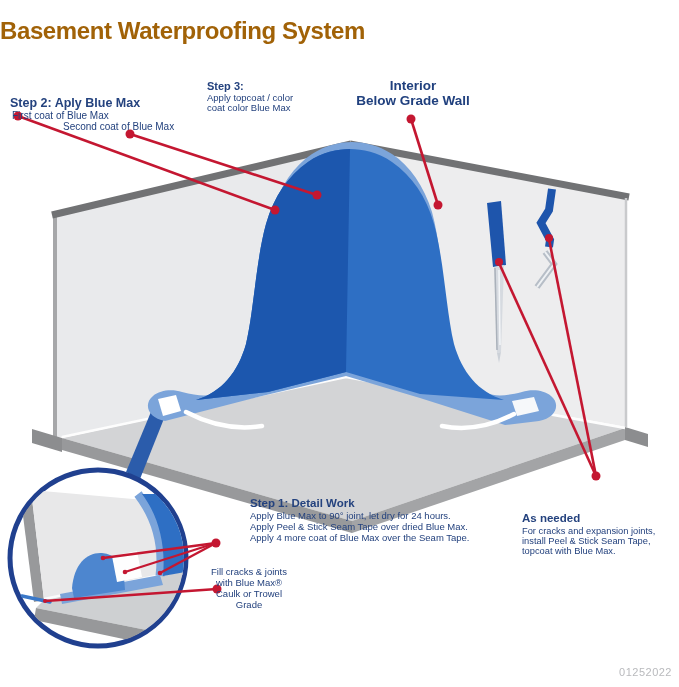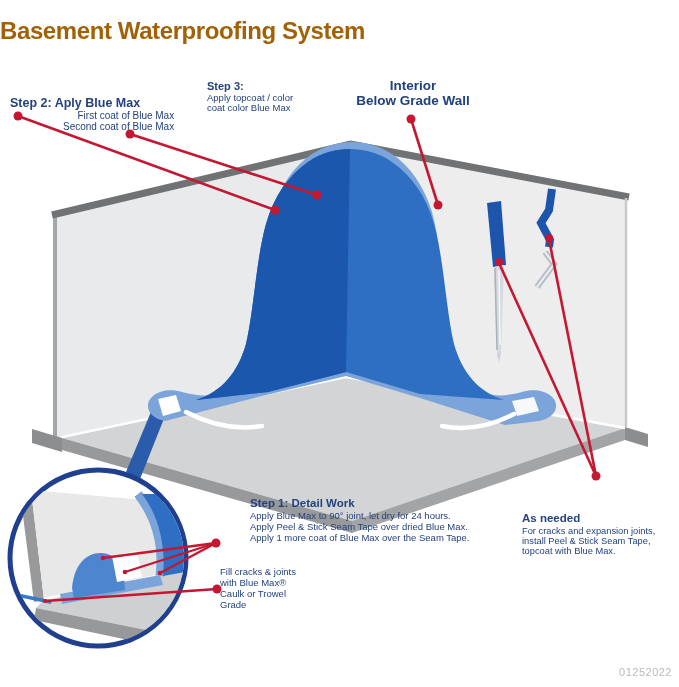--- a/index.html
+++ b/index.html
@@ -8,34 +8,34 @@
     font-family:"Liberation Sans", sans-serif;color:#24427e;
   }
   svg{position:absolute;left:0;top:0;}
   .title{
     position:absolute;top:1px;left:0;width:632px;text-align:left;
     font-size:24px;font-weight:bold;color:#a16207;letter-spacing:-0.4px;
   }
   .label{position:absolute;color:#24427e;}
   .lbl-step2{left:10px;top:96px;}
   .lbl-step2 .h{font-size:12.5px;font-weight:bold;line-height:14px;}
-  .lbl-step2 .l1{font-size:10px;line-height:11px;margin-left:2px;text-align:right;}
+  .lbl-step2 .l1{font-size:10px;line-height:11px;margin-left:2px;}
   .lbl-step2 .l2{font-size:10px;line-height:11px;margin-left:53px;}
   .lbl-step3{left:207px;top:79px;}
   .lbl-step3 .h{font-size:11px;font-weight:bold;line-height:14px;}
   .lbl-step3 .b{font-size:9.5px;line-height:10px;}
   .lbl-interior{left:340px;top:79px;width:146px;text-align:center;}
   .lbl-interior .b{font-size:13.5px;font-weight:bold;line-height:14.5px;color:#20407e;}
   .lbl-asneeded{left:522px;top:465px;}
   .lbl-asneeded .h{font-size:11.5px;font-weight:bold;line-height:15px;margin-top:46px;}
   .lbl-asneeded .b{font-size:9.3px;line-height:10px;}
   .lbl-step1{left:221px;top:496px;margin-left:29px;}
   .lbl-step1 .h{font-size:11.5px;font-weight:bold;line-height:14px;}
   .lbl-step1 .b{font-size:9.5px;line-height:11px;}
-  .lbl-fill{left:220px;top:566px;}
+  .lbl-fill{left:211px;top:566px;text-align:center;}
   .lbl-fill .b{font-size:9.5px;line-height:11px;}
   .footer-code{
     position:absolute;top:666px;left:560px;width:112px;text-align:right;
     font-size:11px;color:#b9babd;letter-spacing:0.5px;
   }
 </style>
 </head>
 <body>
 
 <div class="page">
@@ -194,21 +194,21 @@
     <div class="h">As needed</div>
     <div class="b">For cracks and expansion joints,</div>
     <div class="b">install Peel &amp; Stick Seam Tape,</div>
     <div class="b">topcoat with Blue Max.</div>
   </div>
 
   <div class="label lbl-step1">
     <div class="h">Step 1: Detail Work</div>
     <div class="b">Apply Blue Max to 90° joint, let dry for 24 hours.</div>
     <div class="b">Apply Peel &amp; Stick Seam Tape over dried Blue Max.</div>
-    <div class="b">Apply 1 more coat of Blue Max over the Seam Tape.</div>
+    <div class="b">Apply 4 more coat of Blue Max over the Seam Tape.</div>
   </div>
 
   <div class="label lbl-fill">
     <div class="b">Fill cracks &amp; joints</div>
     <div class="b">with Blue Max®</div>
     <div class="b">Caulk or Trowel</div>
     <div class="b">Grade</div>
   </div>
 
   <div class="footer-code">01252022</div>

